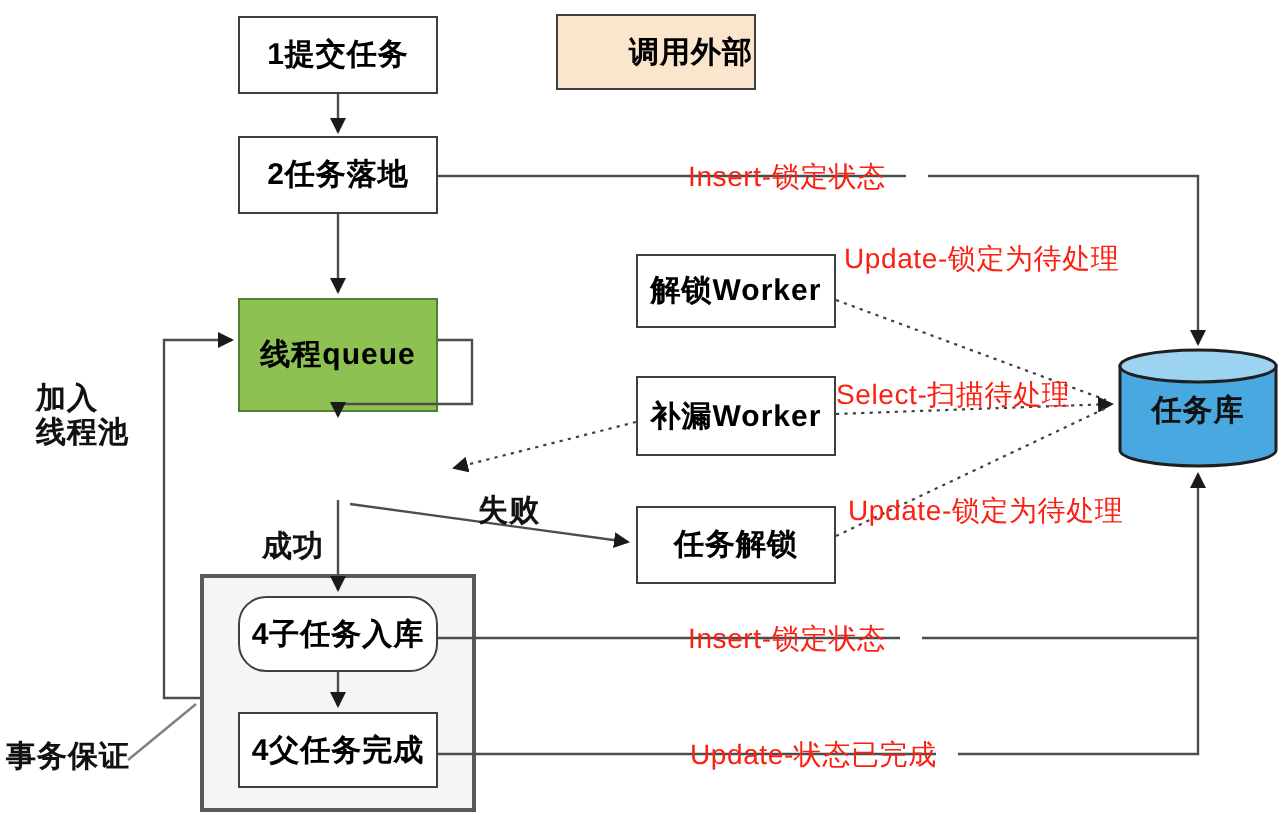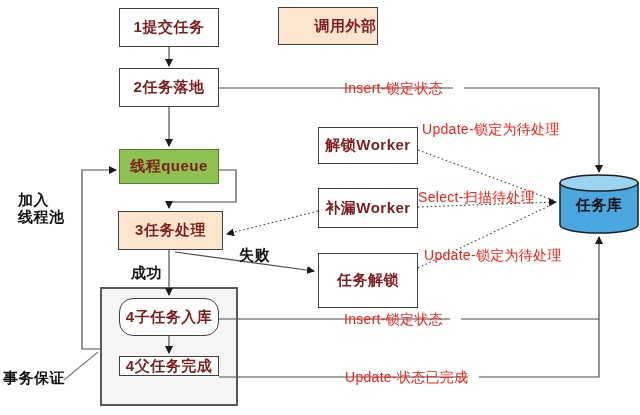--- a/index.html
+++ b/index.html
@@ -2,33 +2,33 @@
 <html><head>
 <meta charset="utf-8">
 <style>
   html,body{margin:0;padding:0;background:#fff;}
   #stage{
     position:relative;width:640px;height:415px;background:#ffffff;overflow:hidden;
     font-family:"Liberation Sans","DejaVu Sans",sans-serif;
   }
   .box{
     position:absolute;box-sizing:border-box;display:flex;align-items:center;justify-content:center;
-    background:#ffffff;border:1.6px solid #404040;color:#7f1d1d;font-size:15px;font-weight:600;
+    background:#ffffff;border:1.6px solid #404040;color:#000000;font-size:15px;font-weight:600;
     letter-spacing:.5px;white-space:nowrap;
   }
   #node-submit{left:119px;top:8px;width:100px;height:39px;}
   #node-external{left:278px;top:7px;width:100px;height:38px;background:#FBE5CD;padding-left:35px;}
   #node-land{left:119px;top:68px;width:100px;height:39px;}
-  #node-queue{left:119px;top:149px;width:100px;height:35px;background:#8DC152;border-color:#507E32;}
+  #node-queue{left:119px;top:149px;width:100px;height:57px;background:#8DC152;border-color:#507E32;}
   #node-process{left:118px;top:211px;width:105px;height:39px;background:#FBE5CD;}
   #node-unlock-worker{left:318px;top:127px;width:100px;height:37px;}
   #node-fill-worker{left:318px;top:188px;width:100px;height:40px;}
-  #node-task-unlock{left:318px;top:253px;width:100px;height:55px;}
+  #node-task-unlock{left:318px;top:253px;width:100px;height:39px;}
   #node-subtask{left:119px;top:298px;width:100px;height:38px;border-radius:14px;}
-  #node-parent{left:119px;top:356px;width:100px;height:20px;}
+  #node-parent{left:119px;top:356px;width:100px;height:38px;}
   #container-box{
     position:absolute;left:100px;top:287px;width:138px;height:119px;box-sizing:border-box;
     border:2px solid #595959;background:#F5F5F5;
   }
   .lbl{position:absolute;color:#111;font-size:15px;font-weight:600;white-space:nowrap;letter-spacing:.5px;}
   #lbl-join-inline{left:123px;top:114px;width:78px;text-align:center;background:#ffffff;}
   #lbl-join-left{left:18px;top:191px;line-height:17px;white-space:normal;width:60px;}
   #lbl-success{left:131px;top:264px;}
   #lbl-fail{left:239px;top:246px;}
   #lbl-transaction{left:3px;top:369px;}
@@ -49,21 +49,20 @@
 <body>
 
 <div id="stage">
 
   <div id="container-box"></div>
 
   <div class="box" id="node-submit">1提交任务</div>
   <div class="box" id="node-external">调用外部</div>
   <div class="box" id="node-land">2任务落地</div>
   <div class="box" id="node-queue">线程queue</div>
-  <div class="box" id="node-process">3任务处理</div>
   <div class="box" id="node-unlock-worker">解锁Worker</div>
   <div class="box" id="node-fill-worker">补漏Worker</div>
   <div class="box" id="node-task-unlock">任务解锁</div>
   <div class="box" id="node-subtask">4子任务入库</div>
   <div class="box" id="node-parent">4父任务完成</div>
 
   <svg class="layer" width="640" height="415" viewBox="0 0 640 415">
     <defs>
       <marker id="arr" viewBox="0 0 8 8" refX="7" refY="4" markerWidth="8" markerHeight="8" orient="auto" markerUnits="userSpaceOnUse">
         <path d="M0,0 L8,4 L0,8 z" fill="#1a1a1a"></path>

